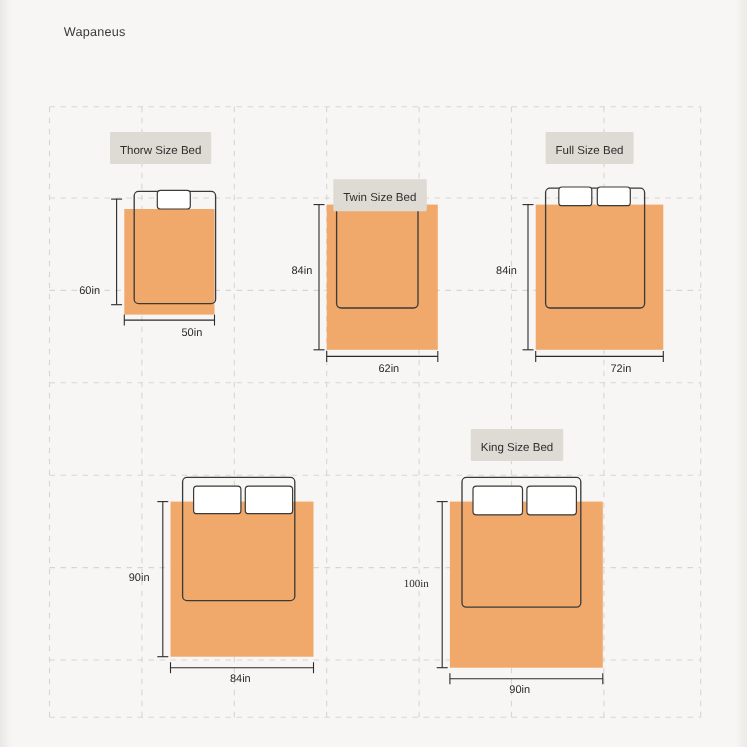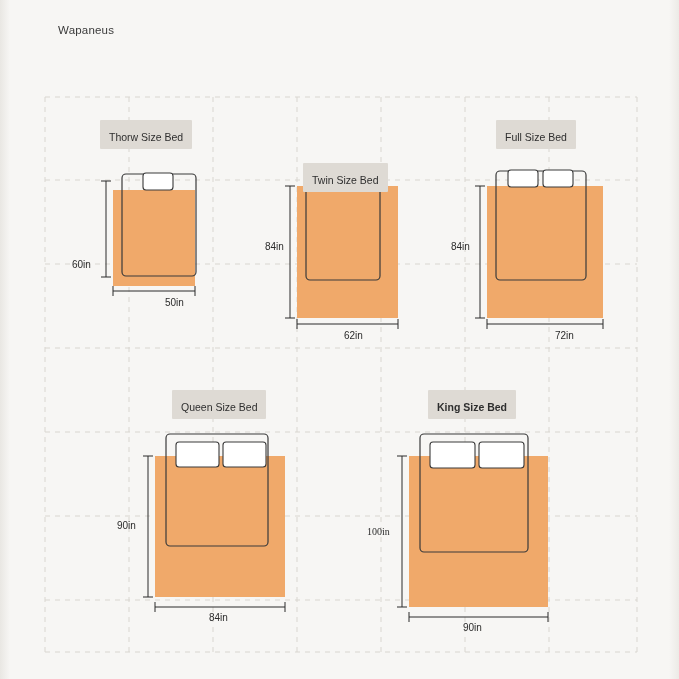--- a/index.html
+++ b/index.html
@@ -195,22 +195,21 @@
         <line x1="409" y1="617" x2="548" y2="617"></line>
         <line x1="409" y1="612" x2="409" y2="622"></line>
         <line x1="548" y1="612" x2="548" y2="622"></line>
       </g>
     </g>
   </svg>
 
   <div class="label-chip" style="left:100px; top:120px;">Thorw Size Bed</div>
   <div class="label-chip" style="left:303px; top:120px;margin-top:43px;">Twin Size Bed</div>
   <div class="label-chip" style="left:496px; top:120px;text-align:right;">Full Size Bed</div>
-  <div class="label-chip" style="left:172px; top:390px;">Queen Size Bed</div>
-  <div class="label-chip" style="left:428px; top:390px;font-weight:bold;">King Size Bed</div>
+  <div class="label-chip" style="left:428px; top:390px;">King Size Bed</div>
 
   <div class="dim-text" style="left:72px; top:223px;margin-top:36px;">60in</div>
   <div class="dim-text" style="left:141px; top:297px;padding-left:24px;">50in</div>
 
   <div class="dim-text" style="left:265px; top:241px;">84in</div>
   <div class="dim-text" style="left:334px; top:330px;padding-left:10px;">62in</div>
 
   <div class="dim-text" style="left:451px; top:241px;">84in</div>
   <div class="dim-text" style="left:531px; top:330px;margin-left:24px;">72in</div>
 

